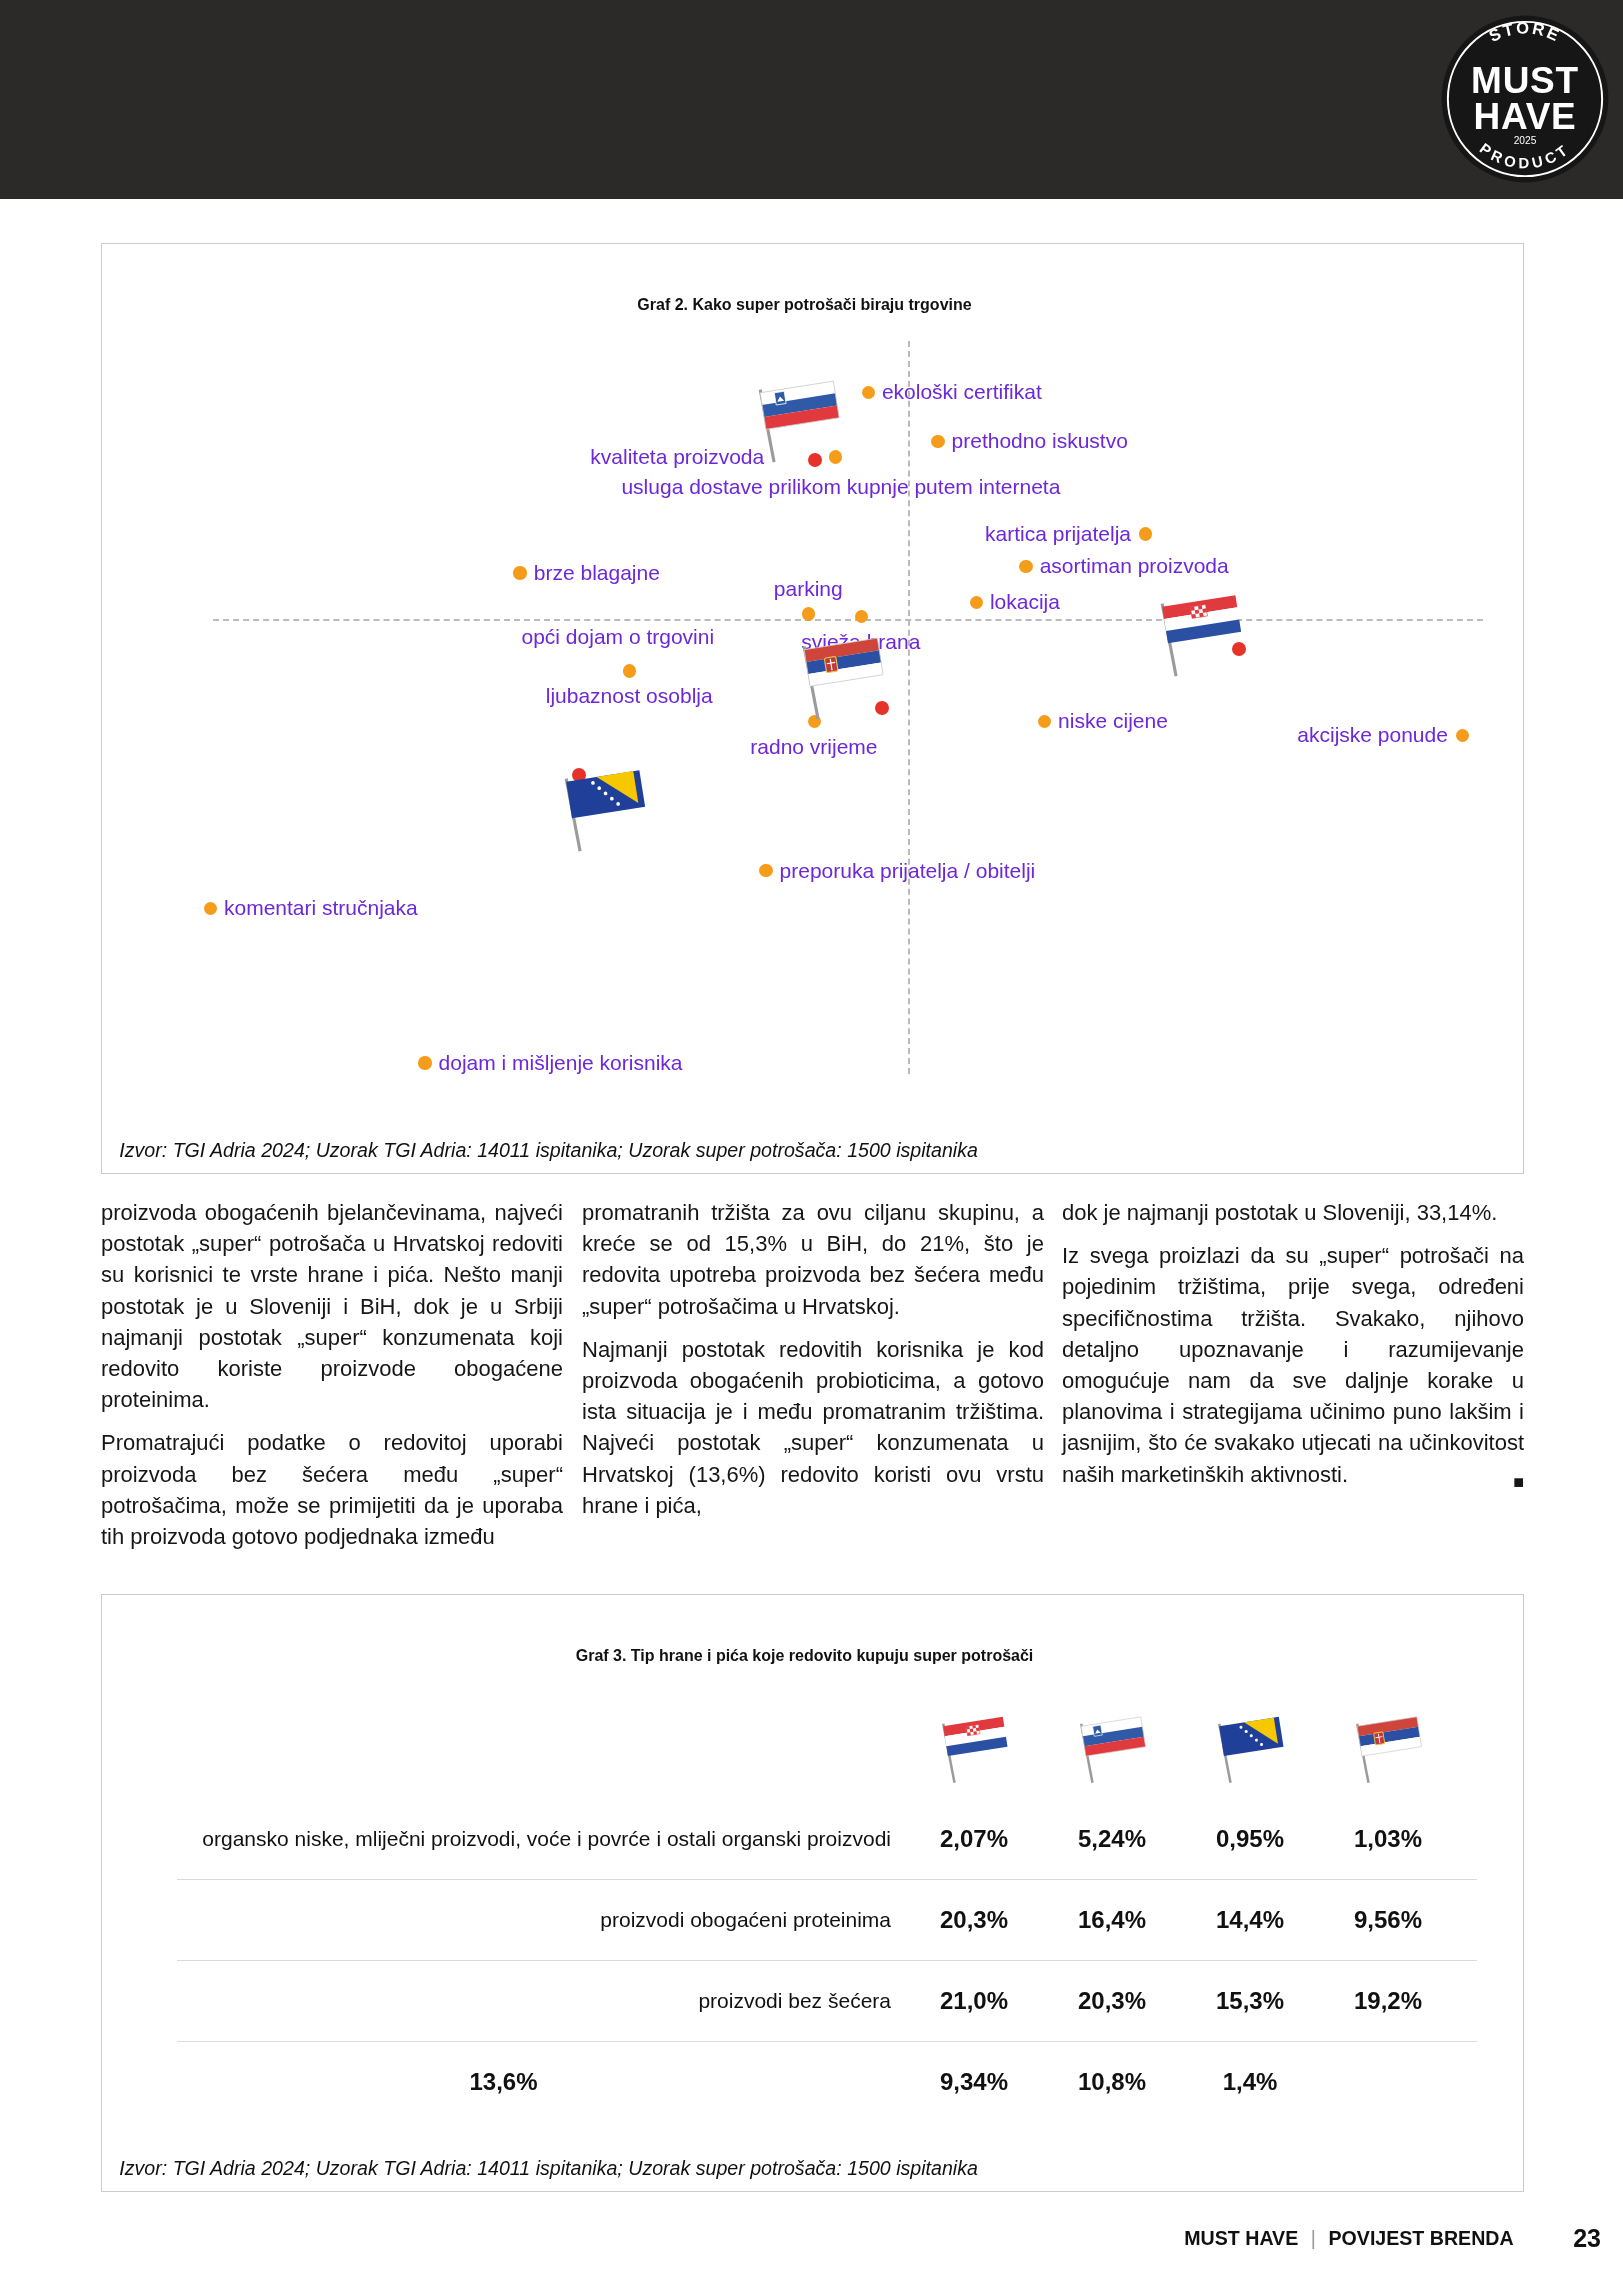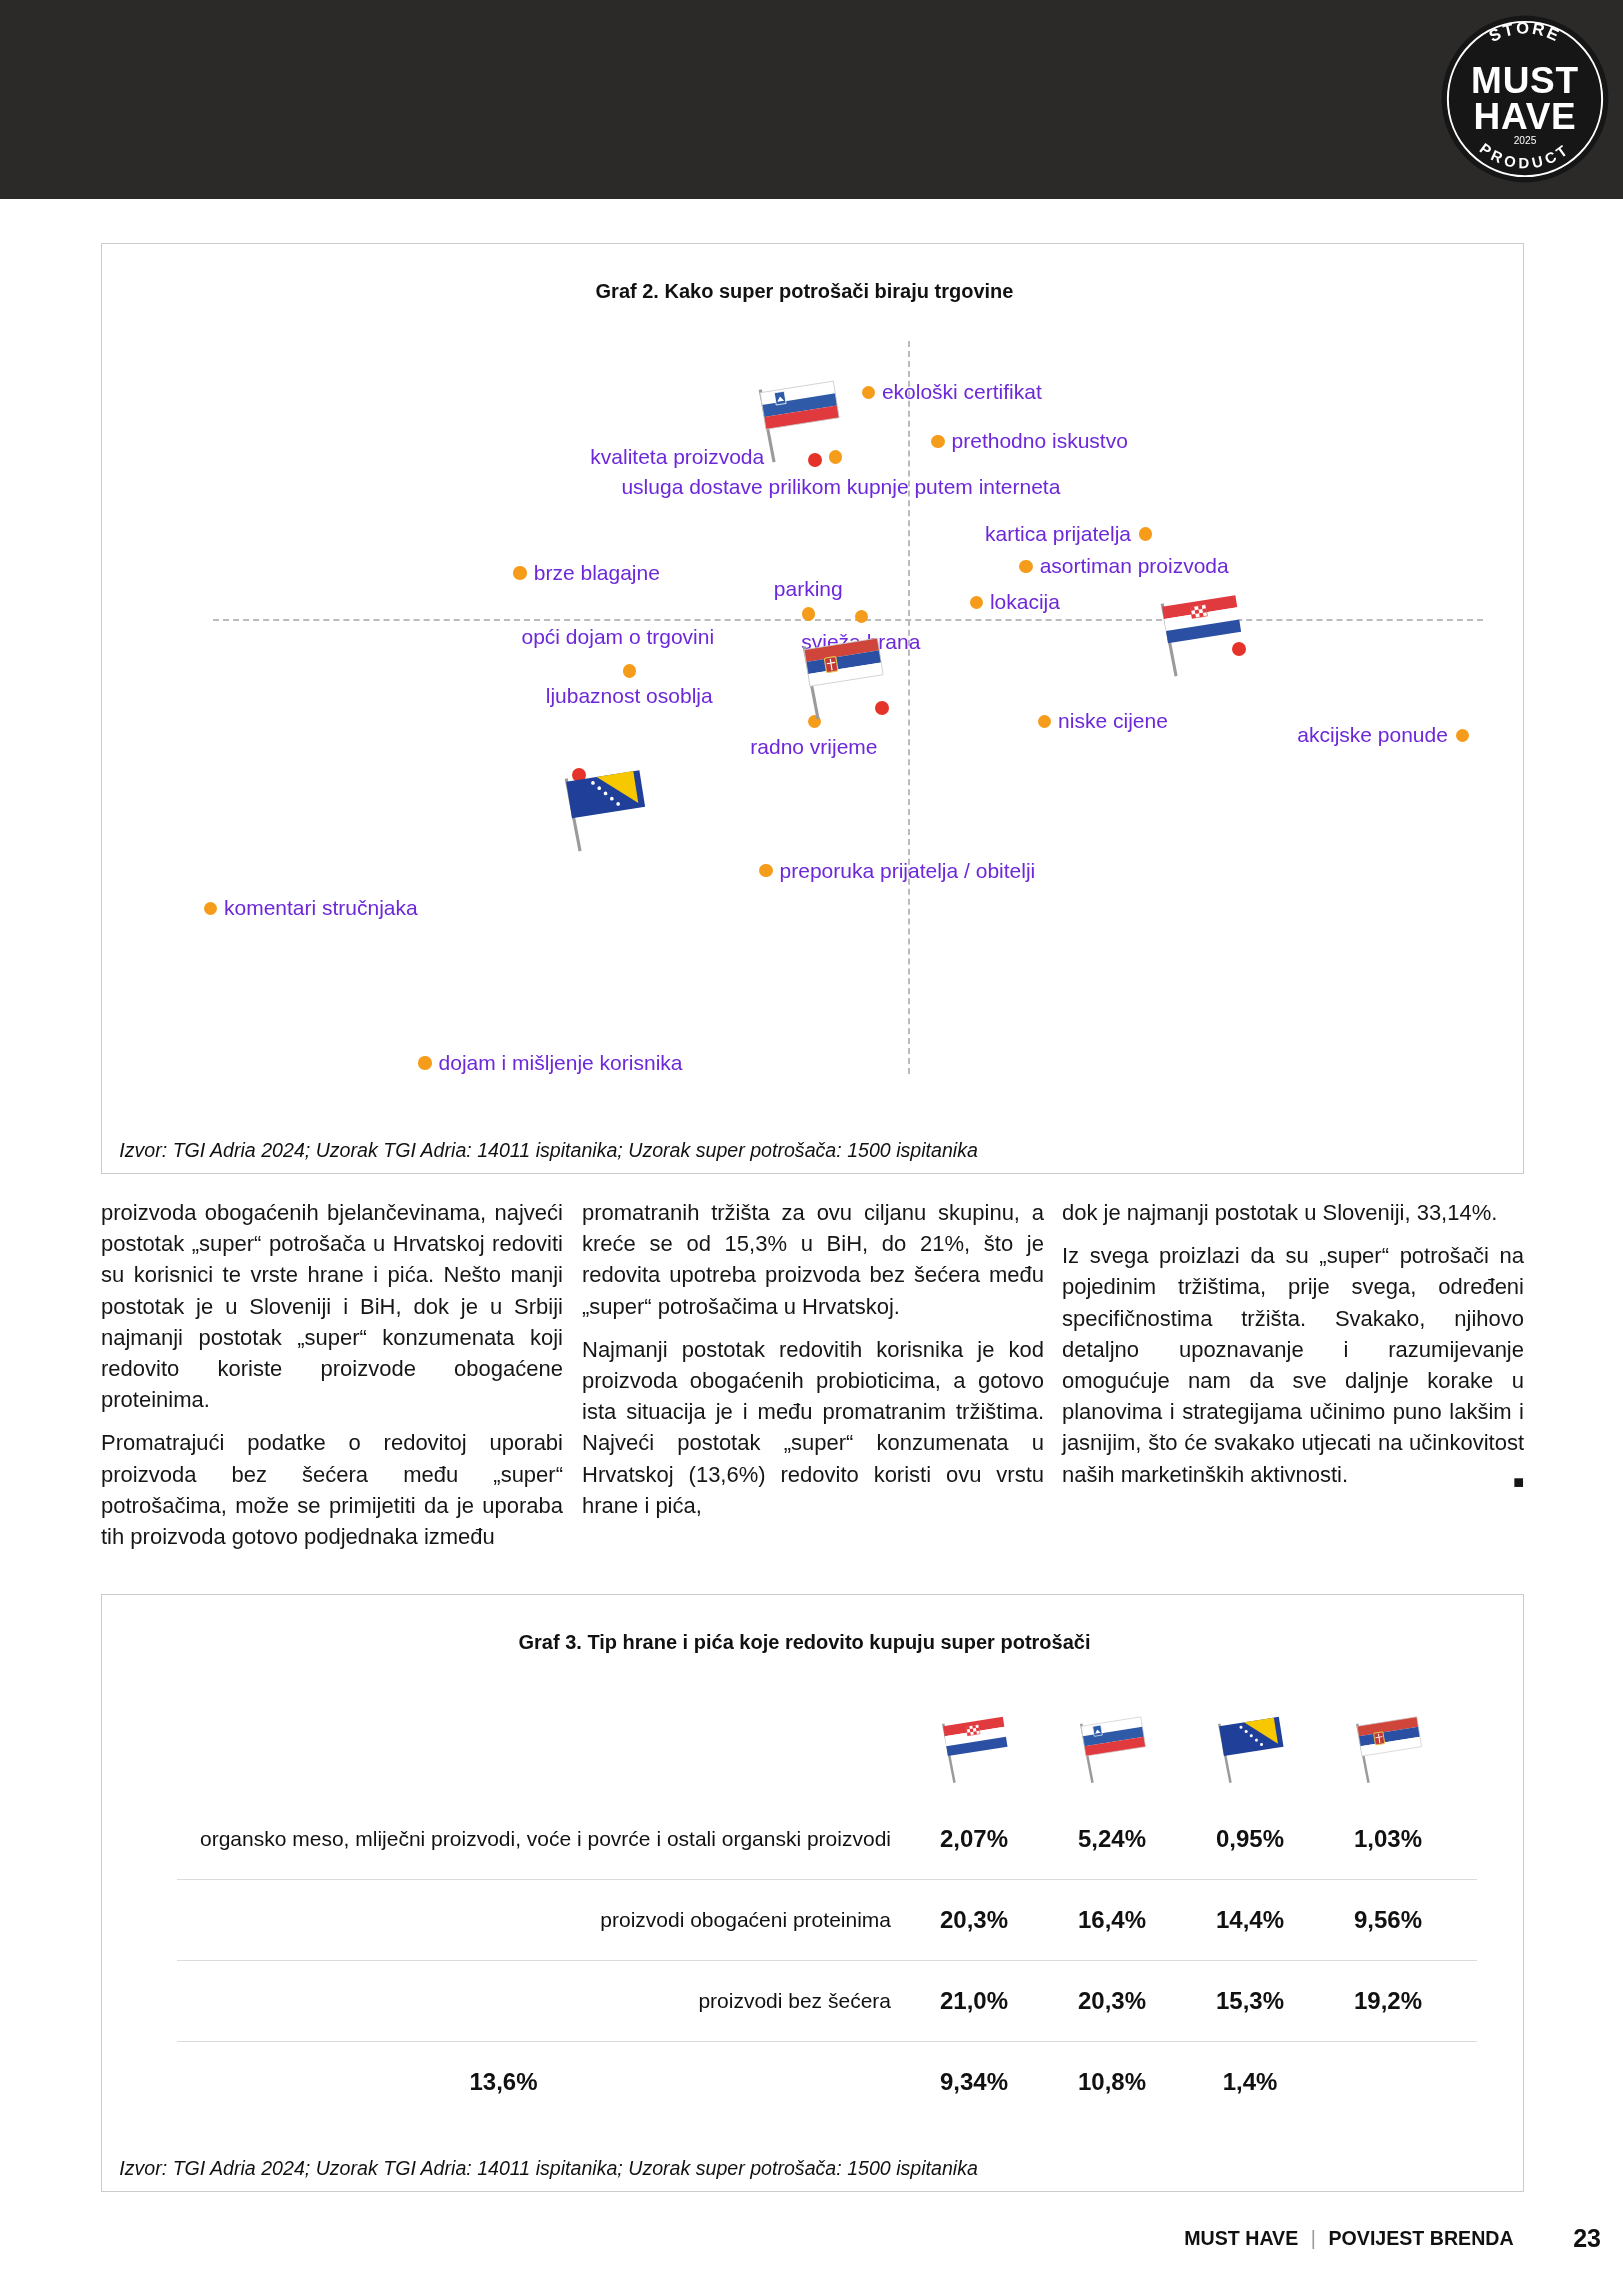--- a/index.html
+++ b/index.html
@@ -8,22 +8,22 @@
 
   
   .topbar{position:absolute;left:0;top:0;width:100%;height:199px;background:#2B2A29}
   .badge{position:absolute;top:14px;right:12.6px;width:170px;height:170px}
   .badge svg{width:100%;height:100%}
 
   
   .chart-box{position:absolute;left:101px;width:1423px;border:1.6px solid #CBCBCB;background:#fff;box-sizing:border-box}
   #graf2{top:243px;height:931px}
   #graf3{top:1594px;height:598px}
-  .chart-title{margin:0;position:absolute;top:36px;left:0;right:16px;text-align:center;
-               font-size:20px;font-weight:bold;color:#111}
+  .chart-title{margin:16px;position:absolute;top:36px;left:0;right:16px;text-align:center;
+               font-size:16px;font-weight:bold;color:#111}
   .source{position:absolute;left:17.3px;bottom:11px;margin:0;font-style:italic;font-size:19.6px;color:#111}
 
   
   .plot{position:absolute;left:0;top:85px;right:0;bottom:75px}
   .axis{position:absolute}
   .axis-h{height:0;border-top:2.4px dashed #BBBBBB}
   .axis-v{width:0;border-left:2.4px dashed #BBBBBB}
   .pt{position:absolute;width:0;height:0}
   .dot{position:absolute;border-radius:50%}
   .dot.attr{left:-6.3px;top:-6.3px;width:13.4px;height:13.4px}
@@ -296,21 +296,21 @@
               <rect x="16" y="26" width="96" height="16" fill="#2B4FA2"></rect>
               <rect x="16" y="42" width="96" height="16" fill="#FFFFFF"></rect>
               <rect x="40" y="25" width="15" height="19" rx="2" fill="#C23A38" stroke="#E8C44C" stroke-width="1.5"></rect>
               <path d="M47.5 27 V42 M42 32.5 H53" stroke="#fff" stroke-width="1.5" fill="none"></path>
               <rect x="16" y="10" width="96" height="48" fill="none" stroke="#c9c9c9" stroke-width="1"></rect>
             </g>
           </svg></div>
       </div>
     <div class="tbody">
         <div class="trow">
-          <div class="tlabel">organsko meso, mliječni proizvodi, voće i povrće i ostali organski proizvodi</div>
+          <div class="tlabel">organsko niske, mliječni proizvodi, voće i povrće i ostali organski proizvodi</div>
           <div class="tval">2,07%</div>
           <div class="tval">5,24%</div>
           <div class="tval">0,95%</div>
           <div class="tval">1,03%</div>
         </div>
         <div class="trow">
           <div class="tlabel">proizvodi obogaćeni proteinima</div>
           <div class="tval">20,3%</div>
           <div class="tval">16,4%</div>
           <div class="tval">14,4%</div>

